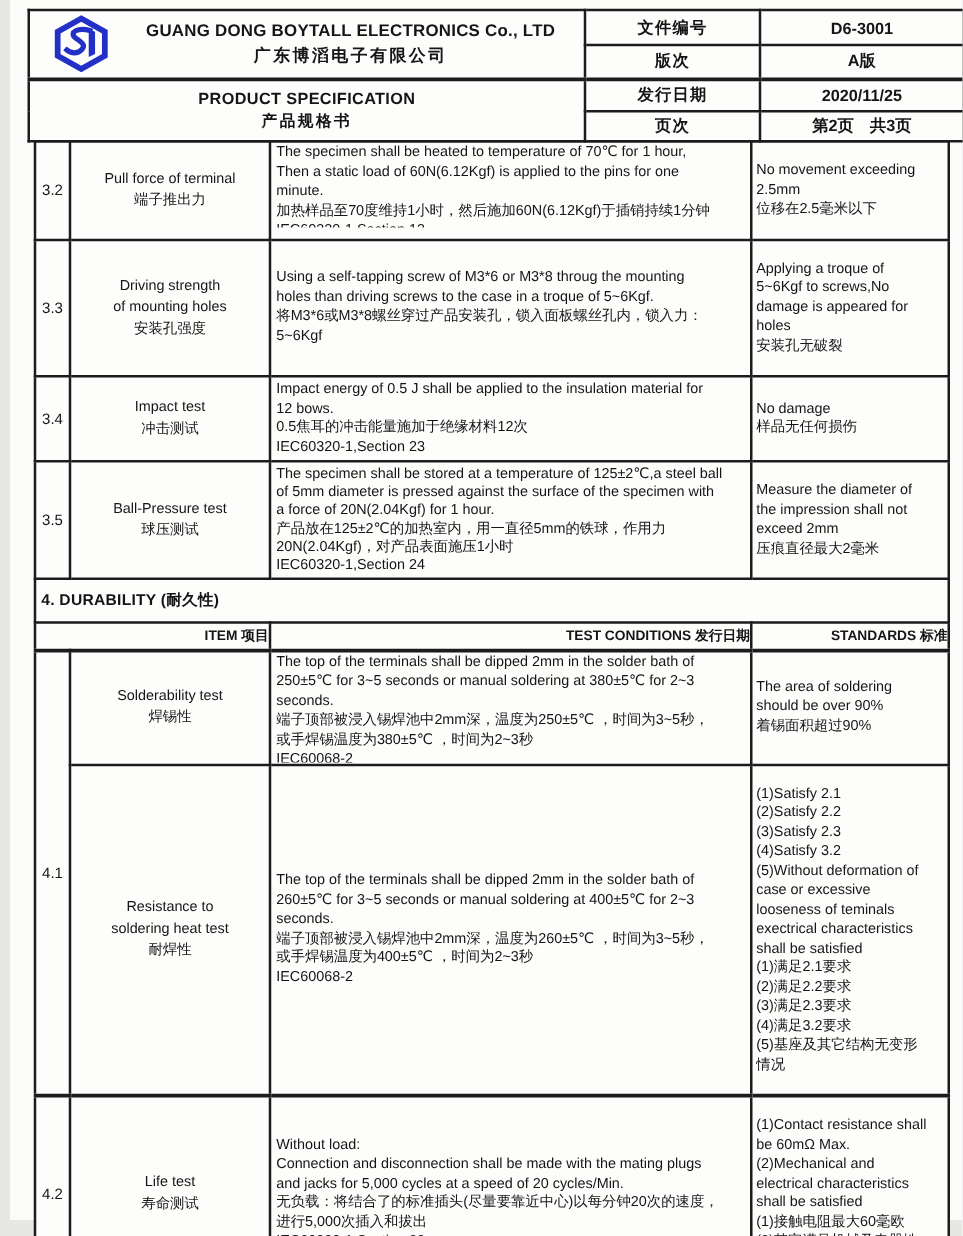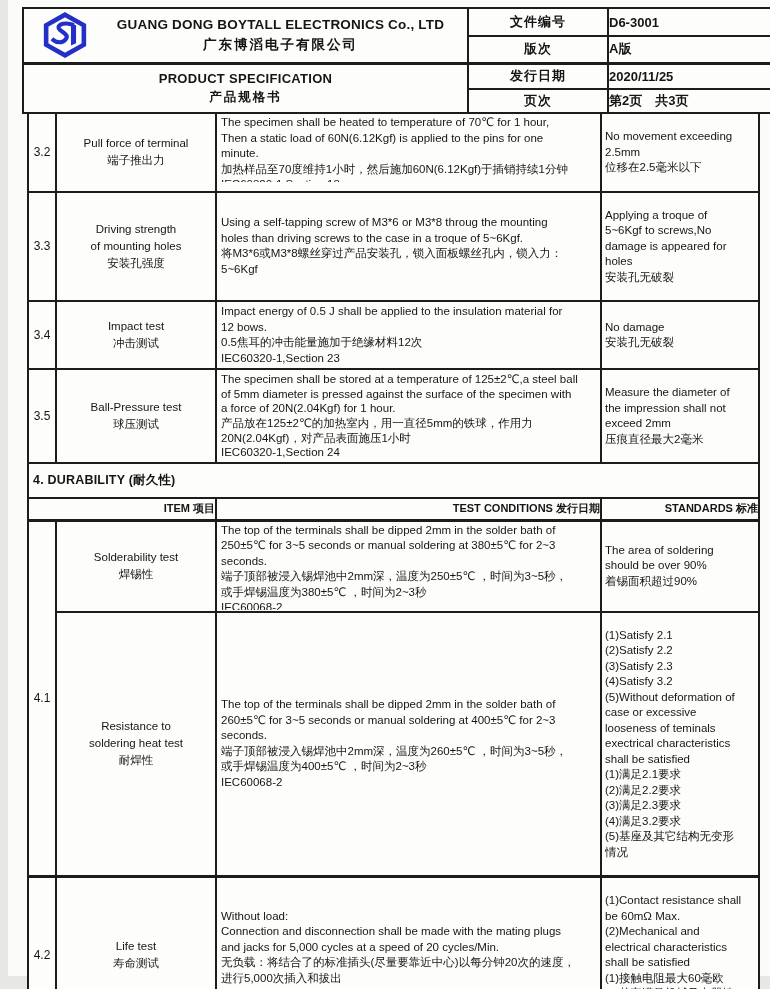--- a/index.html
+++ b/index.html
@@ -20,21 +20,21 @@
   .hdr td{background:#fdfdfc;}
   .company-wrap{display:flex;align-items:center;padding:2px 6px 2px 16px;}
   .logo{flex:0 0 auto;width:50px;height:46px;margin-right:10px;}
   .company-names{flex:1;text-align:center;}
   .company-en{font-size:13.5px;font-weight:bold;letter-spacing:.2px;}
   .company-cn{font-size:13.5px;font-weight:bold;letter-spacing:2px;margin-top:4px;}
   .spec-wrap{text-align:center;}
   .spec-en{font-size:13px;font-weight:bold;letter-spacing:.3px;}
   .spec-cn{font-size:12.5px;font-weight:bold;letter-spacing:2px;margin-top:3px;}
   .hlbl{text-align:center;font-size:13px;font-weight:bold;letter-spacing:1px;}
-  .hval{text-align:left;font-size:13px;font-weight:bold;}
+  .hval{text-align:center;font-size:13px;font-weight:bold;}
   .thickb{border-bottom-width:3px;}
 
   
   .main{position:absolute;left:27px;top:112px;width:731px;}
   .main td{background:#fdfdfc;}
   .pre{white-space:pre-line;}
   .no{text-align:center;font-size:12px;}
   .item{text-align:center;font-size:11.5px;line-height:17px;padding:1px 4px;}
   .cond{font-size:11.5px;line-height:15.5px;padding:1px 4px;}
   .cond .pre{max-width:372px;}
@@ -157,21 +157,21 @@
 冲击测试</div>
         </td>
     <td class="cond">
           <div class="pre">Impact energy of 0.5 J shall be applied to the insulation material for
 12 bows.
 0.5焦耳的冲击能量施加于绝缘材料12次
 IEC60320-1,Section 23</div>
         </td>
     <td class="std">
           <div class="pre">No damage
-安装孔无破裂</div>
+样品无任何损伤</div>
         </td>
   </tr>
 
   <tr style="height:91px">
     <td class="no">3.5</td>
     <td class="item">
           <div class="pre">Ball-Pressure test
 球压测试</div>
         </td>
     <td class="cond lh145">

